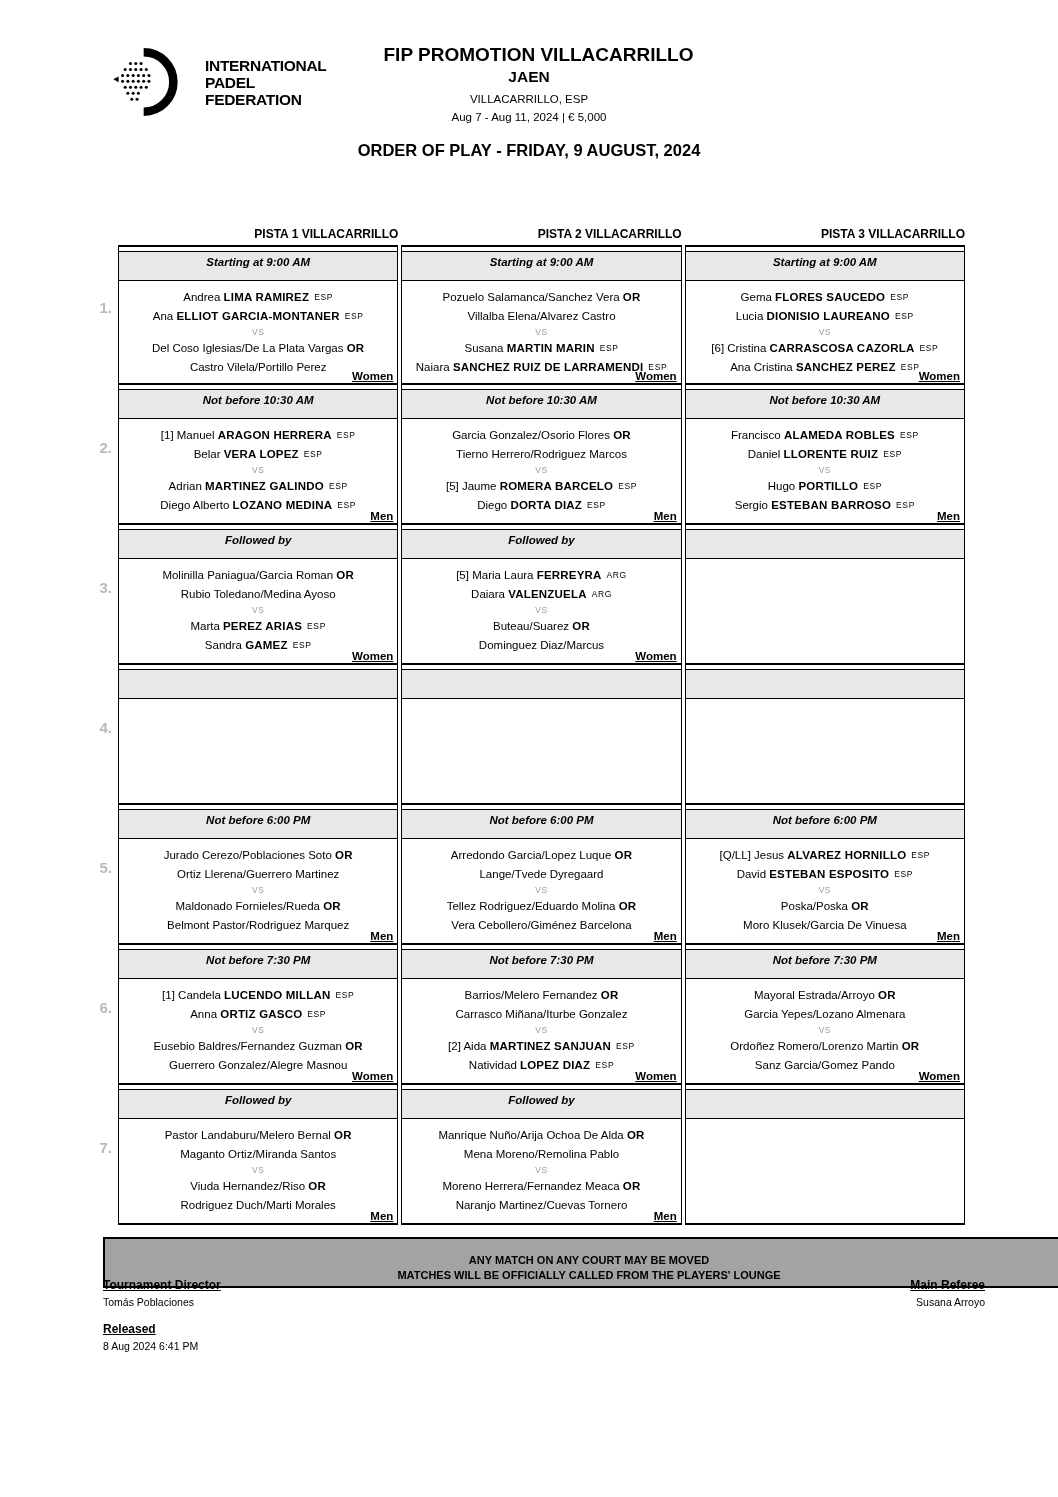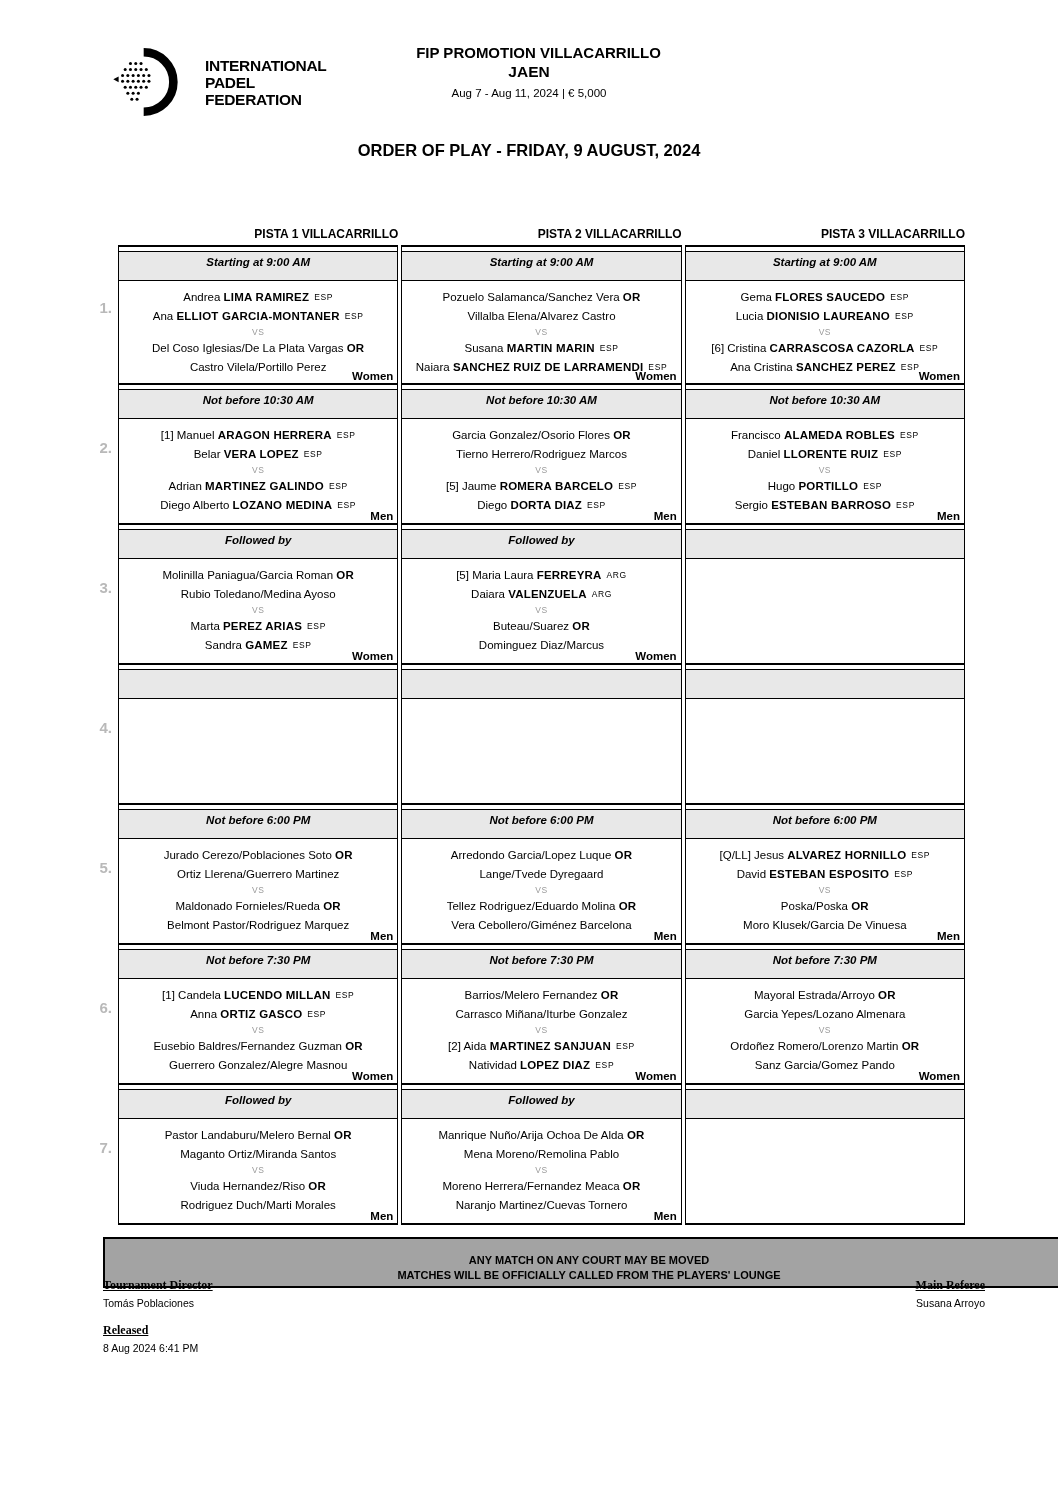--- a/index.html
+++ b/index.html
@@ -6,21 +6,21 @@
   html,body { background:#888; }
   .page {
     position:relative; width:1058px; height:1497px; margin:0 auto;
     background:#fff; font-family:"Liberation Sans", sans-serif; color:#000; overflow:hidden;
   }
   
   .logo-block { position:absolute; left:112px; top:46px; display:flex; align-items:center; gap:27px; }
   .logo-mark { width:66px; height:72px; }
   .logo-text { font-weight:700; font-size:15.5px; line-height:17px; letter-spacing:-0.3px; }
   .title-block { position:absolute; left:0; right:0; top:44px; text-align:center; }
-  .title-main { font-weight:700; font-size:15px;padding-left:19px; }
+  .title-main { font-weight:700; font-size:19px;padding-left:19px; }
   .title-sub  { font-weight:700; font-size:15.5px; margin-top:2px; }
   .title-loc  { font-size:11.5px; margin-top:7px; }
   .title-dates{ font-size:11.5px; margin-top:6px; }
   .order-title { position:absolute; left:0; right:0; top:141px; text-align:center; font-weight:700; font-size:16.5px; }
   
   .court-headers { position:absolute; left:118px; top:227px; width:847px; display:flex; column-gap:3px; }
   .court-headers > div { flex:1; text-align:right; font-weight:700; font-size:12px; }
   .grid { position:absolute; left:118px; top:245px; width:847px; }
   .grid-row { position:relative; display:flex; column-gap:3px; height:140px; }
   .row-number { position:absolute; left:-34px; top:54px; width:28px; text-align:right;
@@ -30,27 +30,27 @@
   .grid-row:first-child .cell { border-top:2px solid #000; }
   .band { margin-top:4px; height:30px; line-height:20px; background:var(--band-bg,#e8e8e8);
           border-top:1.5px solid #000; border-bottom:1.5px solid #000;
           text-align:center; font-style:italic; font-weight:700; font-size:11.5px; }
   .match { position:relative; flex:1; border-bottom:2px solid #000; padding-top:7px; }
   .line { text-align:center; font-size:11.5px; line-height:19px; white-space:nowrap; }
   .line.vs { font-size:8.5px; line-height:13px; color:#9a9a9a; letter-spacing:0.5px; }
   .seg-n { font-weight:400; }
   .seg-b { font-weight:700; letter-spacing:0.2px; }
   .seg-c { font-size:8.5px; font-weight:400; margin-left:5px; letter-spacing:0.6px; vertical-align:1px; }
-  .gender { position:absolute; right:4px; bottom:1px; font-weight:700; font-size:11.5px; }
+  .gender { position:absolute; right:4px; bottom:1px; font-weight:700; font-size:11.5px;text-decoration:underline; }
   
   .notice { position:absolute; left:103px; top:1237px; width:972px;
             background:var(--notice-bg,#a3a3a3); border:2px solid #000;
             text-align:center; font-weight:700; font-size:11px; line-height:15px; padding:14px 0 3px; }
   .footer { position:absolute; left:103px; top:1278px; width:882px; font-size:10.5px; }
-  .f-label { font-weight:700; font-size:12px; text-decoration:underline;font-family:Liberation Serif, serif; }
+  .f-label { font-weight:700; font-size:12px; text-decoration:underline; }
   .f-right { position:absolute; right:0; top:0; text-align:right; }
   .f-name { margin-top:4px; }
   .f-released { margin-top:14px; }
 </style>
 </head>
 <body>
 
 <div class="page">
 
   <div class="logo-block">
@@ -93,20 +93,21 @@
     <div class="logo-text">
       <div>INTERNATIONAL</div>
       <div>PADEL</div>
       <div>FEDERATION</div>
     </div>
   </div>
 
   <div class="title-block">
     <div class="title-main">FIP PROMOTION VILLACARRILLO</div>
     <div class="title-sub">JAEN</div>
+    <div class="title-loc">VILLACARRILLO, ESP</div>
     <div class="title-dates">Aug 7 - Aug 11, 2024  |  € 5,000</div>
   </div>
 
   <div class="order-title">ORDER OF PLAY - FRIDAY, 9 AUGUST, 2024</div>
 
   <div class="court-headers">
     <div>PISTA 1 VILLACARRILLO</div>
     <div>PISTA 2 VILLACARRILLO</div>
     <div>PISTA 3 VILLACARRILLO</div>
   </div>

